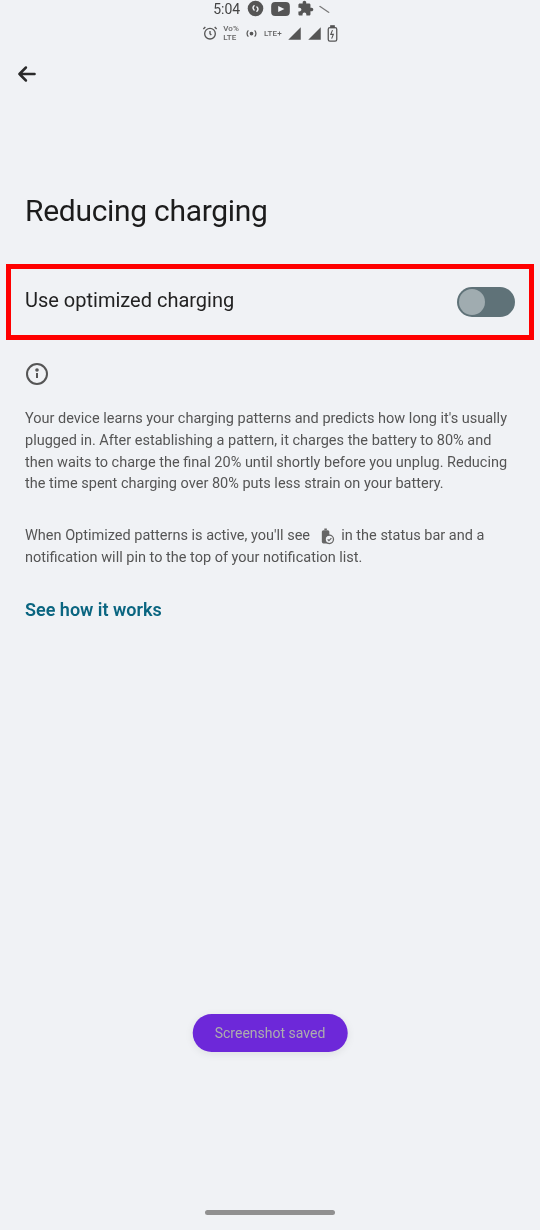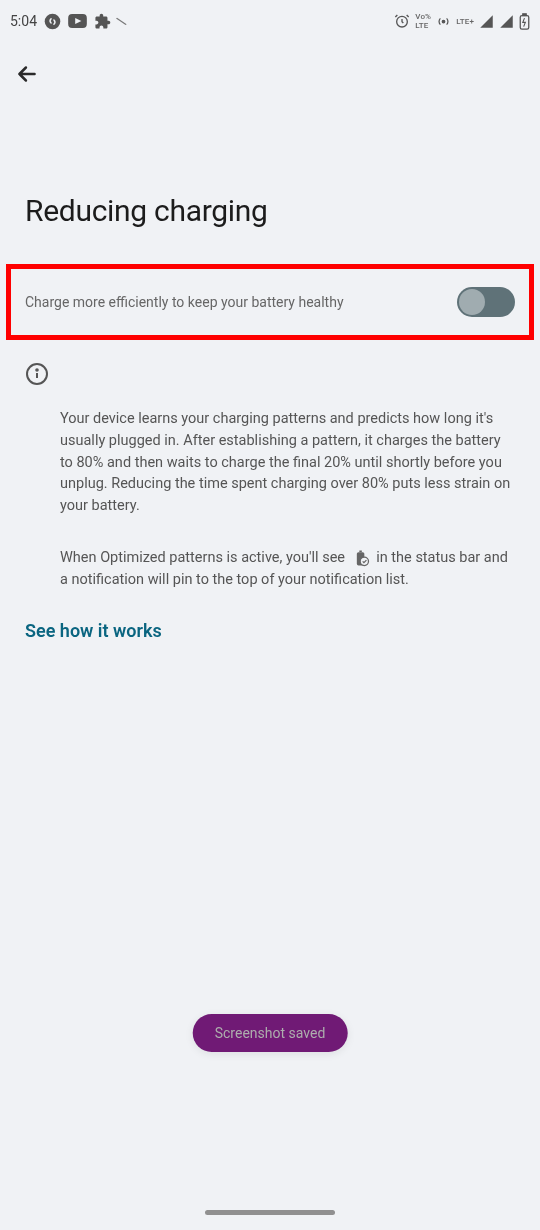--- a/index.html
+++ b/index.html
@@ -12,20 +12,21 @@
       position: relative;
     }
     .status-bar {
       display: flex;
       justify-content: space-between;
       align-items: center;
       height: 42px;
       padding: 0 10px;
       font-size: 14px;
       color: #444;
+      flex-direction: column;
     }
     .status-left { display: flex; align-items: center; gap: 7px; }
     .status-right { display: flex; align-items: center; gap: 5px; }
     .status-icon { display: inline-flex; align-items: center; justify-content: center; }
     .tiny-text { font-size: 8px; line-height: 9px; text-align: left; letter-spacing: 0.02em; color: #666; font-weight: 500; }
     .back-row {
       padding: 19px 14px 18px 14px;
     }
     .back-arrow { width: 24px; height: 24px; }
     .page-title {
@@ -78,41 +79,40 @@
     }
     .info-circle {
       width: 24px;
       height: 24px;
     }
     .body-text {
       font-size: 14.5px;
       color: #555;
       line-height: 1.5;
       padding: 0 25px 30px 25px;
-      margin-left: 35px;
     }
     .inline-icon {
       display: inline-block;
       vertical-align: middle;
       width: 20px;
       height: 20px;
       margin: 0 2px;
     }
     .link-text {
       font-size: 18px;
       font-weight: 600;
       color: #0a6580;
       padding: 0 25px;
     }
     .toast {
       position: absolute;
       bottom: 178px;
       left: 50%;
       transform: translateX(-50%);
-      background: #701a75;
+      background: #6d28d9;
       padding: 11px 22px;
       border-radius: 24px;
       font-size: 14px;
       color: #adadad;
       box-shadow: 0 2px 8px rgba(0,0,0,0.08);
     }
     .nav-bar {
       position: absolute;
       bottom: 15px;
       left: 50%;
@@ -190,21 +190,21 @@
         <path d="M19 12H5M11 18l-6-6 6-6"></path>
       </svg>
   </div>
 </div>
 
 <h1 class="page-title">Reducing charging</h1>
 
 <div class="highlight-box">
   <div class="setting-row">
     <div class="setting-text">
-      <div class="setting-subtitle">Charge more efficiently to keep your battery healthy</div>
+      <div class="setting-title">Use optimized charging</div>
     </div>
     <div class="toggle">
       <div class="toggle-knob"></div>
     </div>
   </div>
 </div>
 
 <div class="info-icon-row">
   <div class="info-circle">
     <svg width="24" height="24" viewBox="0 0 24 24" fill="none" stroke="#555" stroke-width="2">

